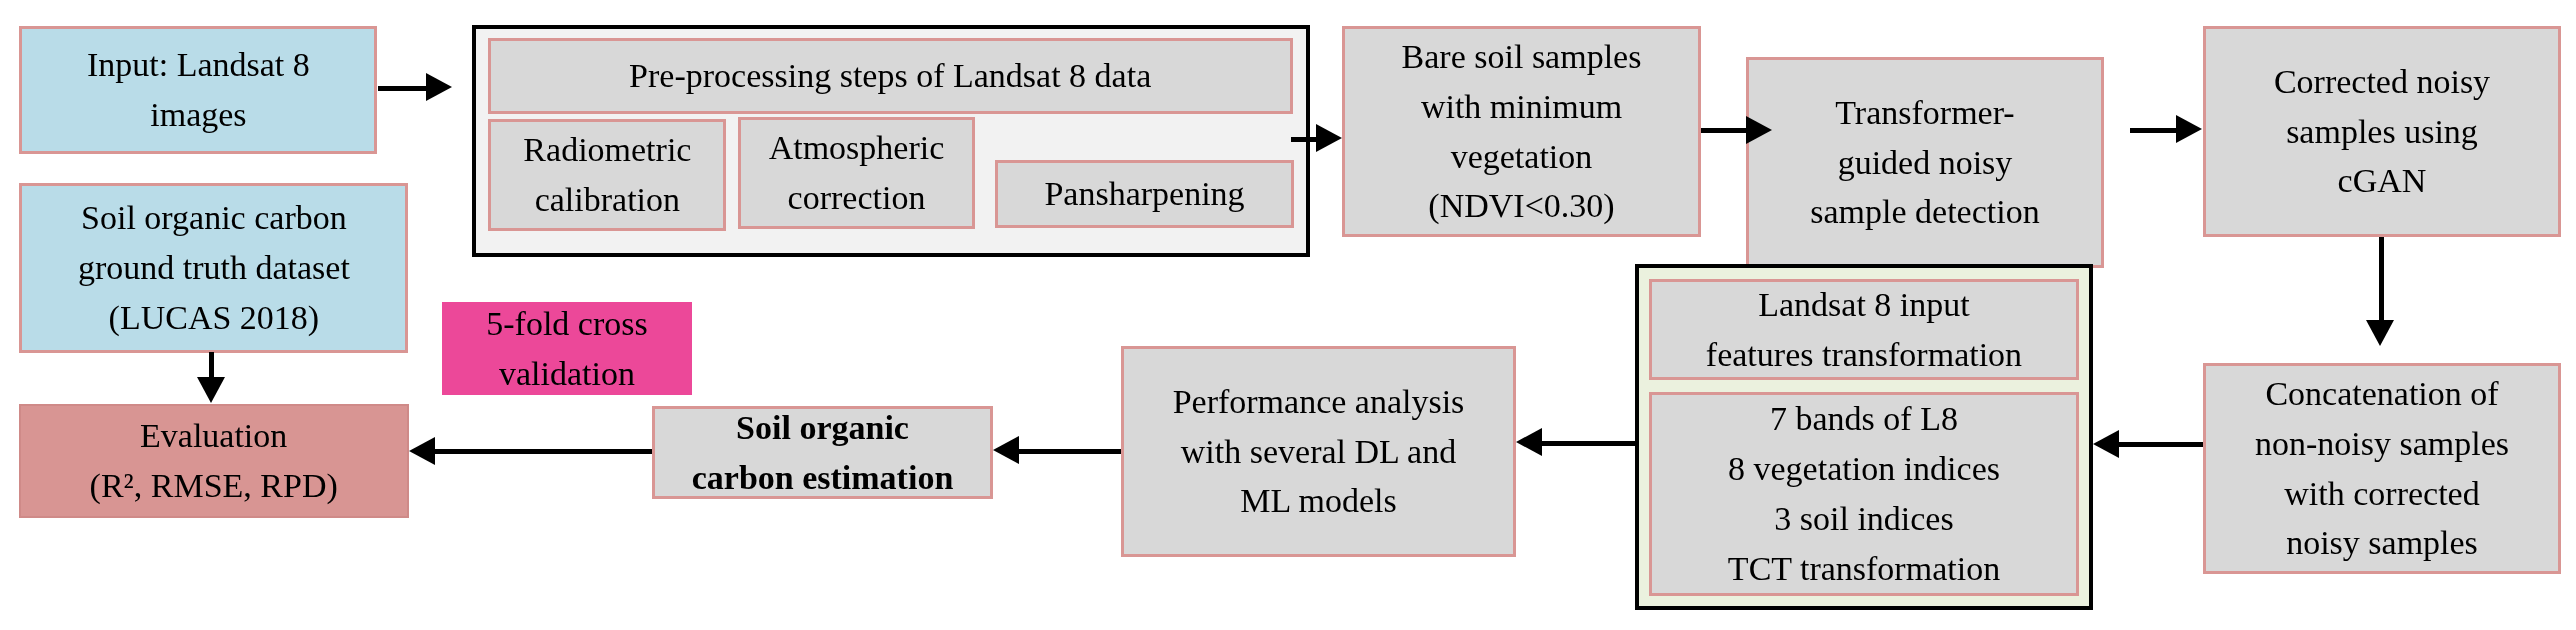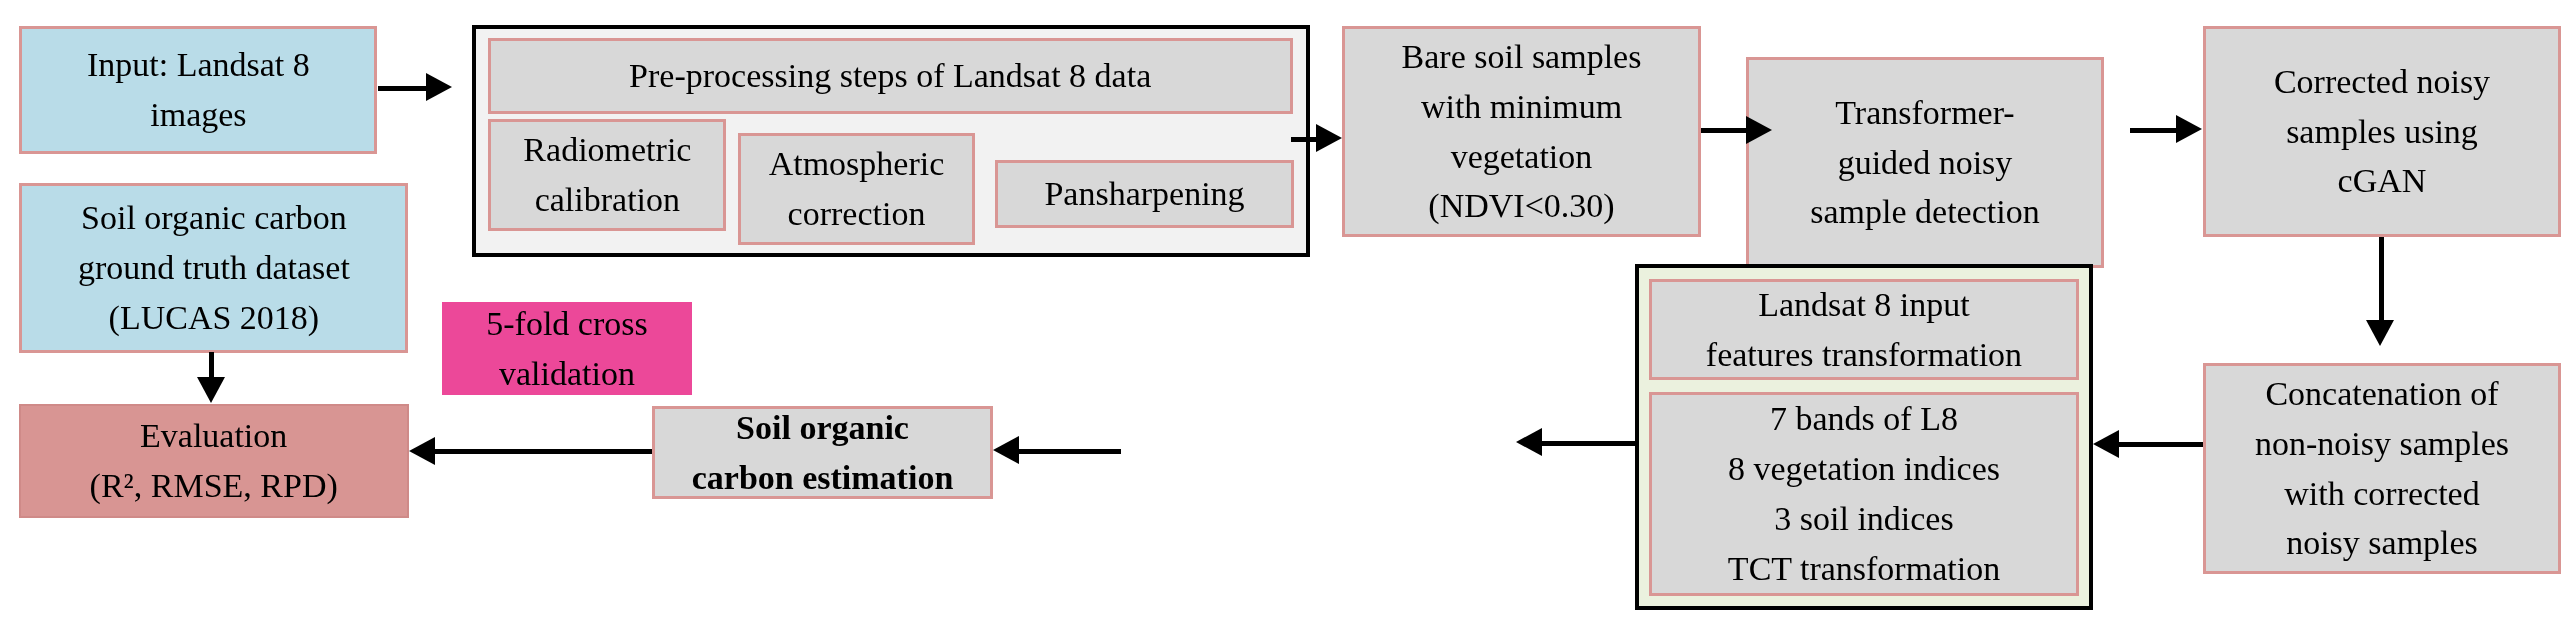--- a/index.html
+++ b/index.html
@@ -64,30 +64,35 @@
   <div class="node green" style="left:442px; top:302px; width:250px; height:93px;">
     <span class="lbl">5-fold cross
 validation</span>
   </div>
 
   <div class="node gray" style="left:652px; top:406px; width:341px; height:93px;font-weight:bold;">
     <span class="lbl">Soil organic
 carbon estimation</span>
   </div>
 
+  <div class="node gray" style="left:1121px; top:346px; width:395px; height:211px;">
+    <span class="lbl">Performance analysis
+with several DL and
+ML models</span>
+  </div>
 
   <div class="container-black" style="left:453px; top:25px; width:838px; height:232px;margin-left:19px;">
     <div class="node gray" style="left:11.7px; top:9.3px; width:805px; height:76px;">
       <span class="lbl">Pre-processing steps of Landsat 8 data</span>
     </div>
     <div class="node gray" style="left:12.4px; top:90px; width:238px; height:112px;">
       <span class="lbl">Radiometric
 calibration</span>
     </div>
-    <div class="node gray" style="left:262px; top:104px; width:237px; height:112px;">
+    <div class="node gray" style="left:262px; top:88px; width:237px; height:112px;">
       <span class="lbl">Atmospheric
 correction</span>
     </div>
     <div class="node gray" style="left:519px; top:131px; width:299px; height:68px;">
       <span class="lbl">Pansharpening</span>
     </div>
   </div>
 
   <div class="node gray" style="left:1342px; top:26px; width:359px; height:211px;">
     <span class="lbl">Bare soil samples

